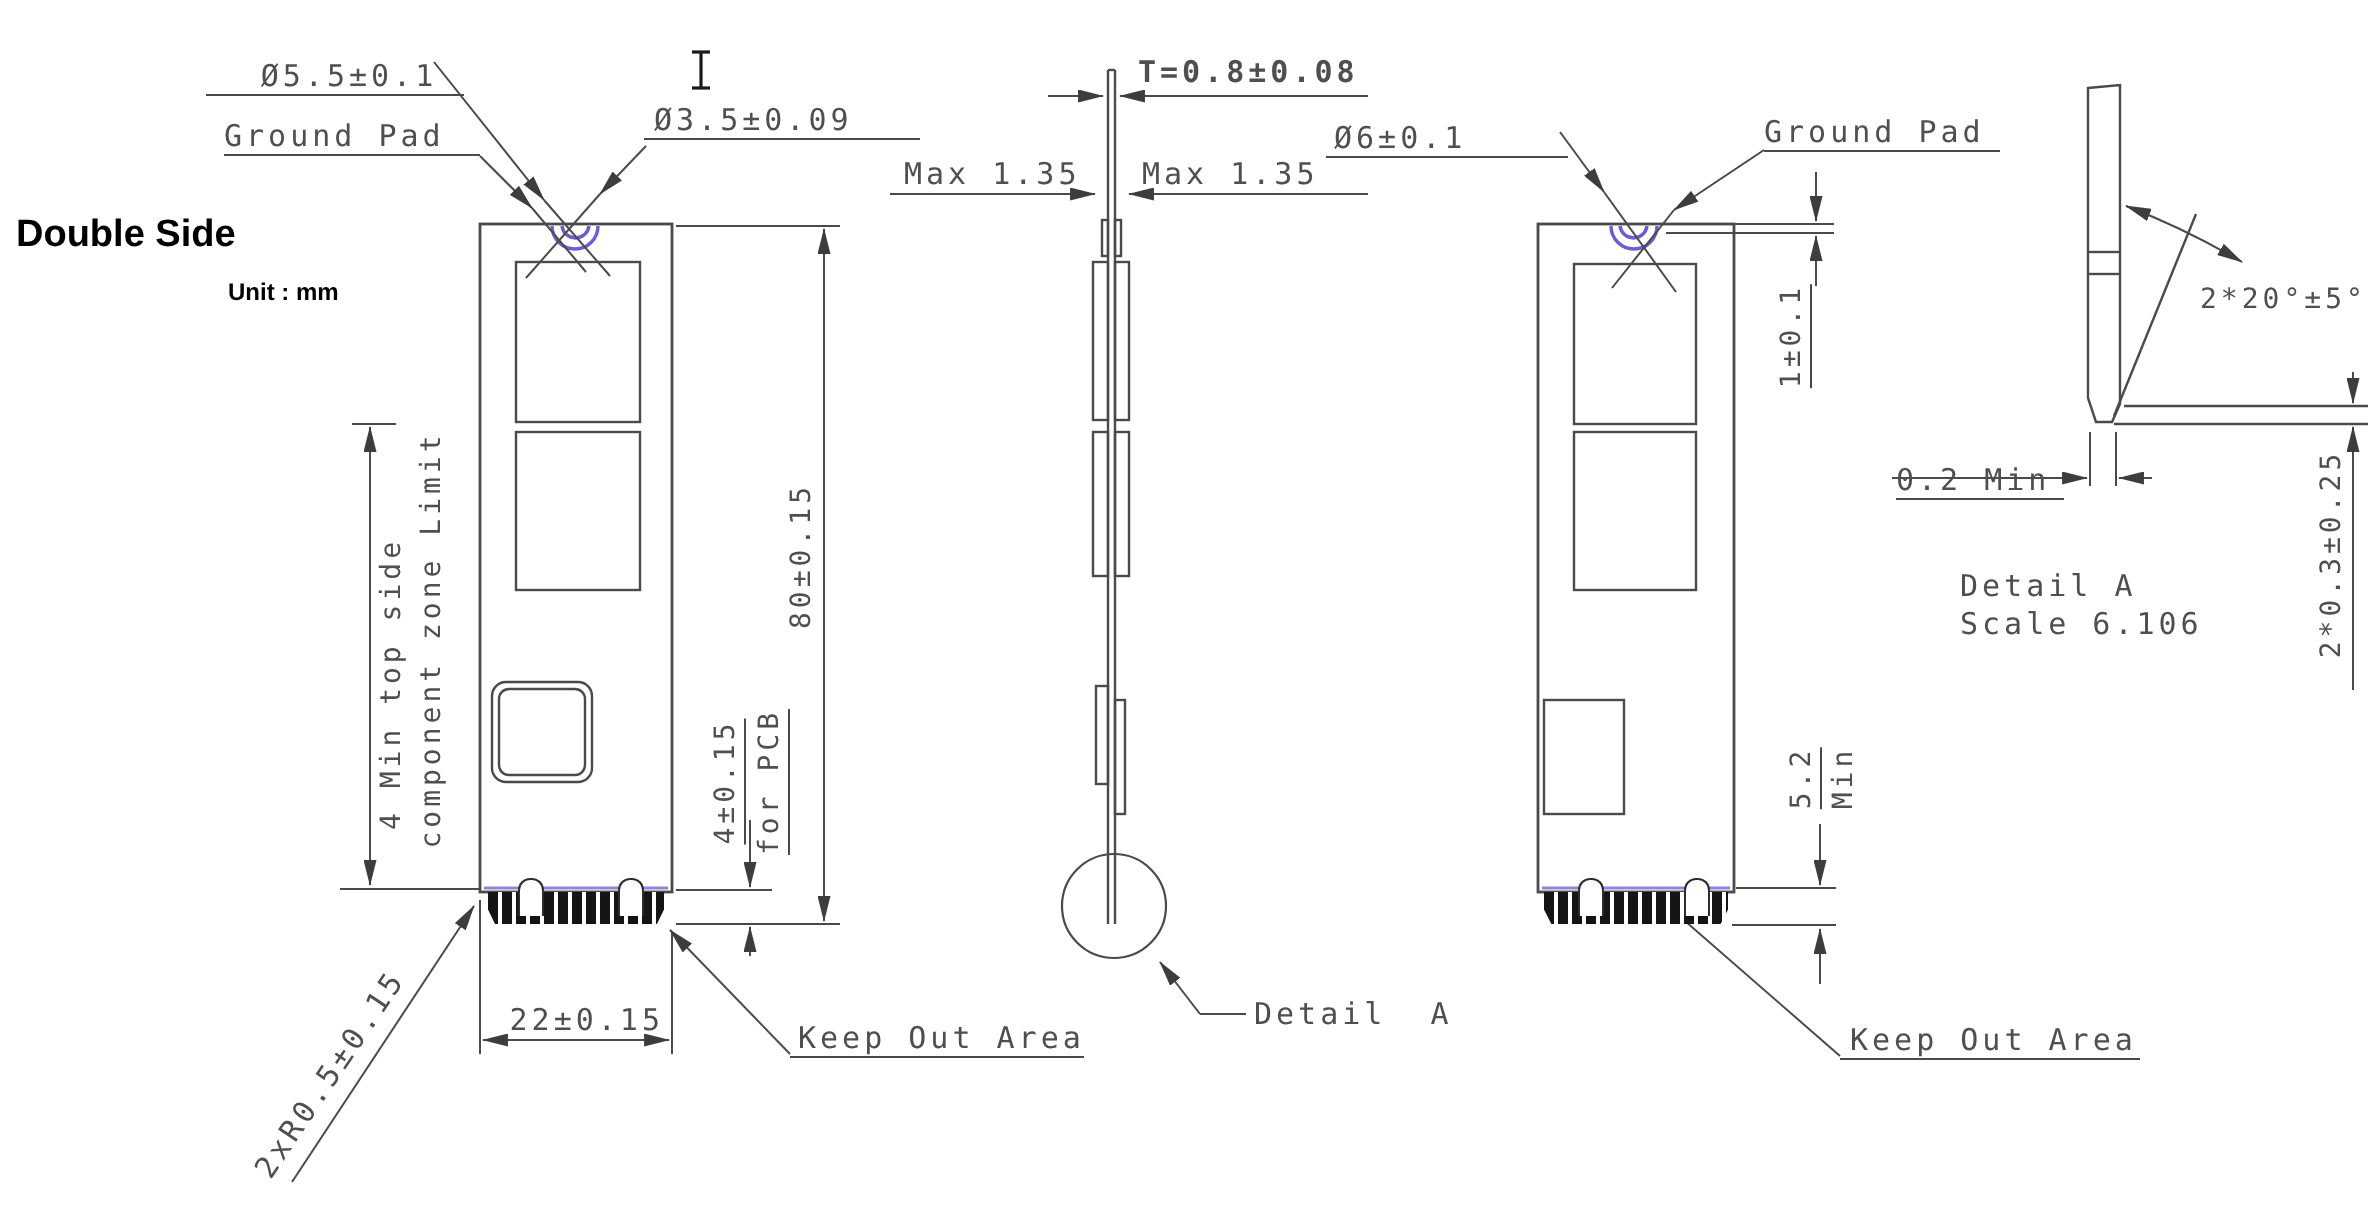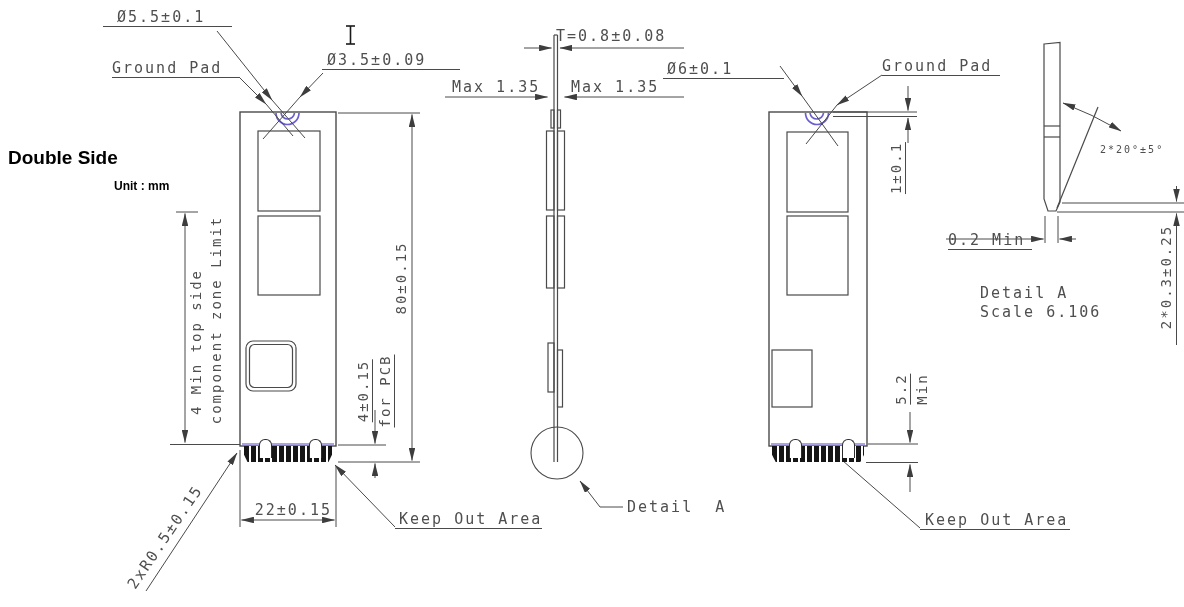--- a/index.html
+++ b/index.html
@@ -5,21 +5,21 @@
   html,body{margin:0;padding:0;background:#ffffff;}
   #stage{position:relative;width:1184px;height:607px;background:#ffffff;overflow:hidden;
          font-family:"DejaVu Sans Mono", monospace;}
   svg.lines{position:absolute;left:0;top:0;}
   .cad{position:absolute;font-size:15px;line-height:18px;letter-spacing:2px;color:#4f4f4f;white-space:nowrap;}
   .ul{border-bottom:1.2px solid #4a4a4a;height:18px;}
   .vtext{position:absolute;font-size:14px;letter-spacing:2px;color:#4f4f4f;white-space:nowrap;
          transform:translate(-50%,-50%) rotate(-90deg);}
   .vul{border-bottom:1.2px solid #4a4a4a;padding-bottom:1px;}
   .rot56{transform:translate(-50%,-50%) rotate(-56deg);}
-  .title{position:absolute;font-family:"Liberation Sans", sans-serif;font-weight:bold;color:#000;margin-top:40px;}
+  .title{position:absolute;font-family:"Liberation Sans", sans-serif;font-weight:bold;color:#000;}
   .pre{white-space:pre;}
   .fingers{position:absolute;height:16px;background:repeating-linear-gradient(90deg,#151515 0 5px,#ffffff 5px 7px);
            clip-path:polygon(0 0,100% 0,100% 55%,96% 100%,4% 100%,0 55%);}
   .notch{position:absolute;width:11px;height:18px;background:#ffffff;border:1.3px solid #2d2d2d;
          border-bottom:none;border-radius:6px 6px 0 0;}
   .tcenter{text-align:right;}
 </style>
 </head>
 <body>
 
@@ -156,43 +156,43 @@
   <div class="notch" style="left:259px;top:439px;"></div>
   <div class="notch" style="left:309px;top:439px;"></div>
 
   <div class="fingers" style="left:772px;top:446px;width:92px;"></div>
   <div class="notch" style="left:789px;top:439px;"></div>
   <div class="notch" style="left:842px;top:439px;"></div>
 
   <div class="title" style="left:8px;top:107px;font-size:19px;">Double Side</div>
   <div class="title" style="left:114px;top:139px;font-size:12px;text-align:center;">Unit : mm</div>
 
-  <div class="cad ul" style="left:103px;top:8px;width:115px;padding-left:14px;">Ø5.5±0.1</div>
+  <div class="cad ul" style="left:103px;top:29px;width:115px;padding-left:14px;text-align:center;">Ø5.5±0.1</div>
   <div class="cad ul" style="left:112px;top:59px;width:128px;">Ground Pad</div>
   <div class="cad ul" style="left:322px;top:51px;width:133px;padding-left:5px;">Ø3.5±0.09</div>
   <div class="vtext" style="left:401px;top:278px;">80±0.15</div>
   <div class="vtext vul" style="left:364px;top:391px;">4±0.15</div>
   <div class="vtext vul" style="left:386px;top:391px;">for PCB</div>
   <div class="vtext" style="left:196px;top:342px;">4 Min top side</div>
   <div class="vtext" style="left:216px;top:320px;">component zone Limit</div>
   <div class="cad tcenter" style="left:244px;top:501px;width:88px;">22±0.15</div>
   <div class="vtext rot56" style="left:165px;top:537px;font-size:15px;">2xR0.5±0.15</div>
   <div class="cad ul" style="left:395px;top:510px;width:143px;padding-left:4px;">Keep Out Area</div>
 
-  <div class="cad" style="left:556px;top:27px;">T=0.8±0.08</div>
+  <div class="cad" style="left:569px;top:27px;font-weight:bold;">T=0.8±0.08</div>
   <div class="cad" style="left:452px;top:78px;">Max 1.35</div>
   <div class="cad" style="left:571px;top:78px;">Max 1.35</div>
   <div class="cad pre" style="left:627px;top:498px;">Detail  A</div>
 
   <div class="cad ul" style="left:663px;top:60px;width:117px;padding-left:4px;">Ø6±0.1</div>
   <div class="cad ul" style="left:882px;top:57px;width:118px;">Ground Pad</div>
   <div class="vtext vul" style="left:897px;top:168px;">1±0.1</div>
   <div class="vtext vul" style="left:902px;top:389px;">5.2</div>
   <div class="vtext" style="left:922px;top:389px;">Min</div>
   <div class="cad ul" style="left:920px;top:511px;width:145px;padding-left:5px;">Keep Out Area</div>
 
-  <div class="cad" style="left:1100px;top:141px;font-size:10px;">2*20°±5°</div>
+  <div class="cad" style="left:1100px;top:141px;font-size:14px;">2*20°±5°</div>
   <div class="cad ul" style="left:948px;top:231px;width:84px;">0.2 Min</div>
   <div class="vtext" style="left:1166px;top:277px;">2*0.3±0.25</div>
   <div class="cad" style="left:980px;top:284px;">Detail A</div>
   <div class="cad" style="left:980px;top:303px;">Scale 6.106</div>
 
 </div>
 
 </body></html>

